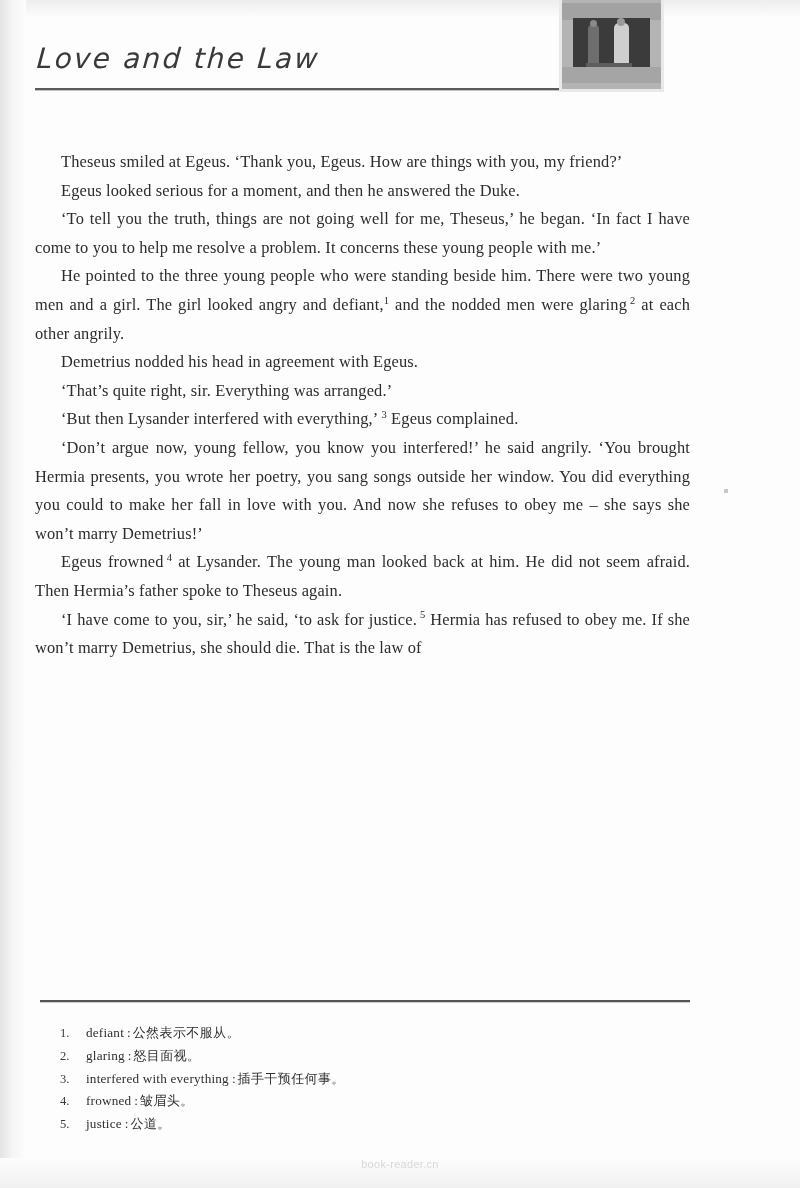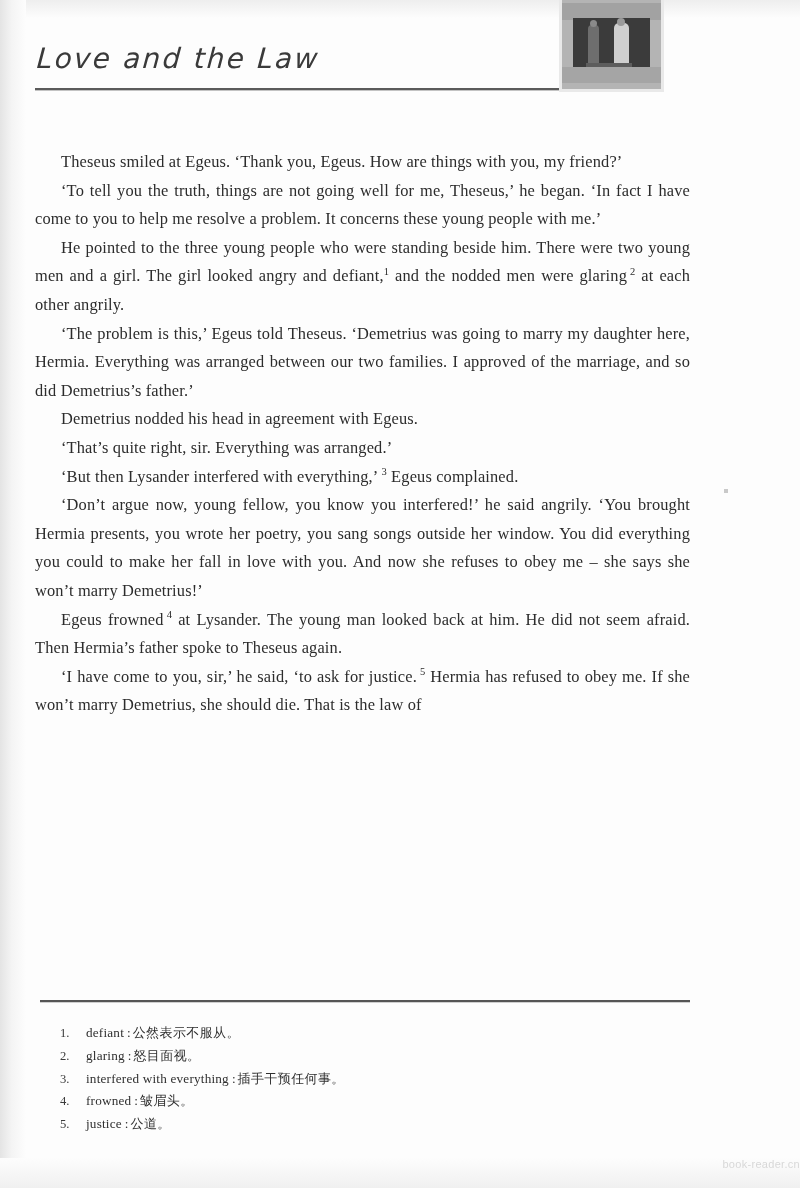--- a/index.html
+++ b/index.html
@@ -221,21 +221,21 @@
     font-size: 13px;
     letter-spacing: 0.4px;
   }
 
   
   .watermark {
     position: absolute;
     left: 0;
     top: 1158px;
     width: 800px;
-    text-align: right;
+    text-align: center;
     font-family: "Liberation Sans", sans-serif;
     font-size: 11px;
     color: #d8d8d8;
     letter-spacing: 0.3px;
   }
 </style>
 </head>
 <body>
 
 <div class="page">
@@ -258,23 +258,23 @@
       <div class="fig-person-a-head"></div>
       <div class="fig-person-b"></div>
       <div class="fig-person-b-head"></div>
       <div class="fig-legs"></div>
       <div class="fig-band-bottom"></div>
     </div>
   </div>
 
   <div class="body-text">
       <p><span>Theseus smiled at Egeus. ‘Thank you, Egeus. How are things with you, my friend?’</span></p>
+      <p><span>Egeus looked serious for a moment, and then he answered the Duke.</span></p>
       <p><span>‘To tell you the truth, things are not going well for me, Theseus,’ he began. ‘In fact I have come to you to help me resolve a problem. It concerns these young people with me.’</span></p>
       <p><span>He pointed to the three young people who were standing beside him. There were two young men and a girl. The girl looked angry and defiant,</span><sup class="fn">1</sup><span> and the nodded men were glaring</span><sup class="fn spaced">2</sup><span> at each other angrily.</span></p>
-      <p><span>‘The problem is this,’ Egeus told Theseus. ‘Demetrius was going to marry my daughter here, Hermia. Everything was arranged between our two families. I approved of the marriage, and so did Demetrius’s father.’</span></p>
       <p><span>Demetrius nodded his head in agreement with Egeus.</span></p>
       <p><span>‘That’s quite right, sir. Everything was arranged.’</span></p>
       <p><span>‘But then Lysander interfered with everything,’</span><sup class="fn spaced">3</sup><span> Egeus complained.</span></p>
       <p><span>‘Don’t argue now, young fellow, you know you interfered!’ he said angrily. ‘You brought Hermia presents, you wrote her poetry, you sang songs outside her window. You did everything you could to make her fall in love with you. And now she refuses to obey me – she says she won’t marry Demetrius!’</span></p>
       <p><span>Egeus frowned</span><sup class="fn spaced">4</sup><span> at Lysander. The young man looked back at him. He did not seem afraid. Then Hermia’s father spoke to Theseus again.</span></p>
       <p><span>‘I have come to you, sir,’ he said, ‘to ask for justice.</span><sup class="fn spaced">5</sup><span> Hermia has refused to obey me. If she won’t marry Demetrius, she should die. That is the law of</span></p>
     </div>
 
   <div class="footnote-rule"></div>
 

